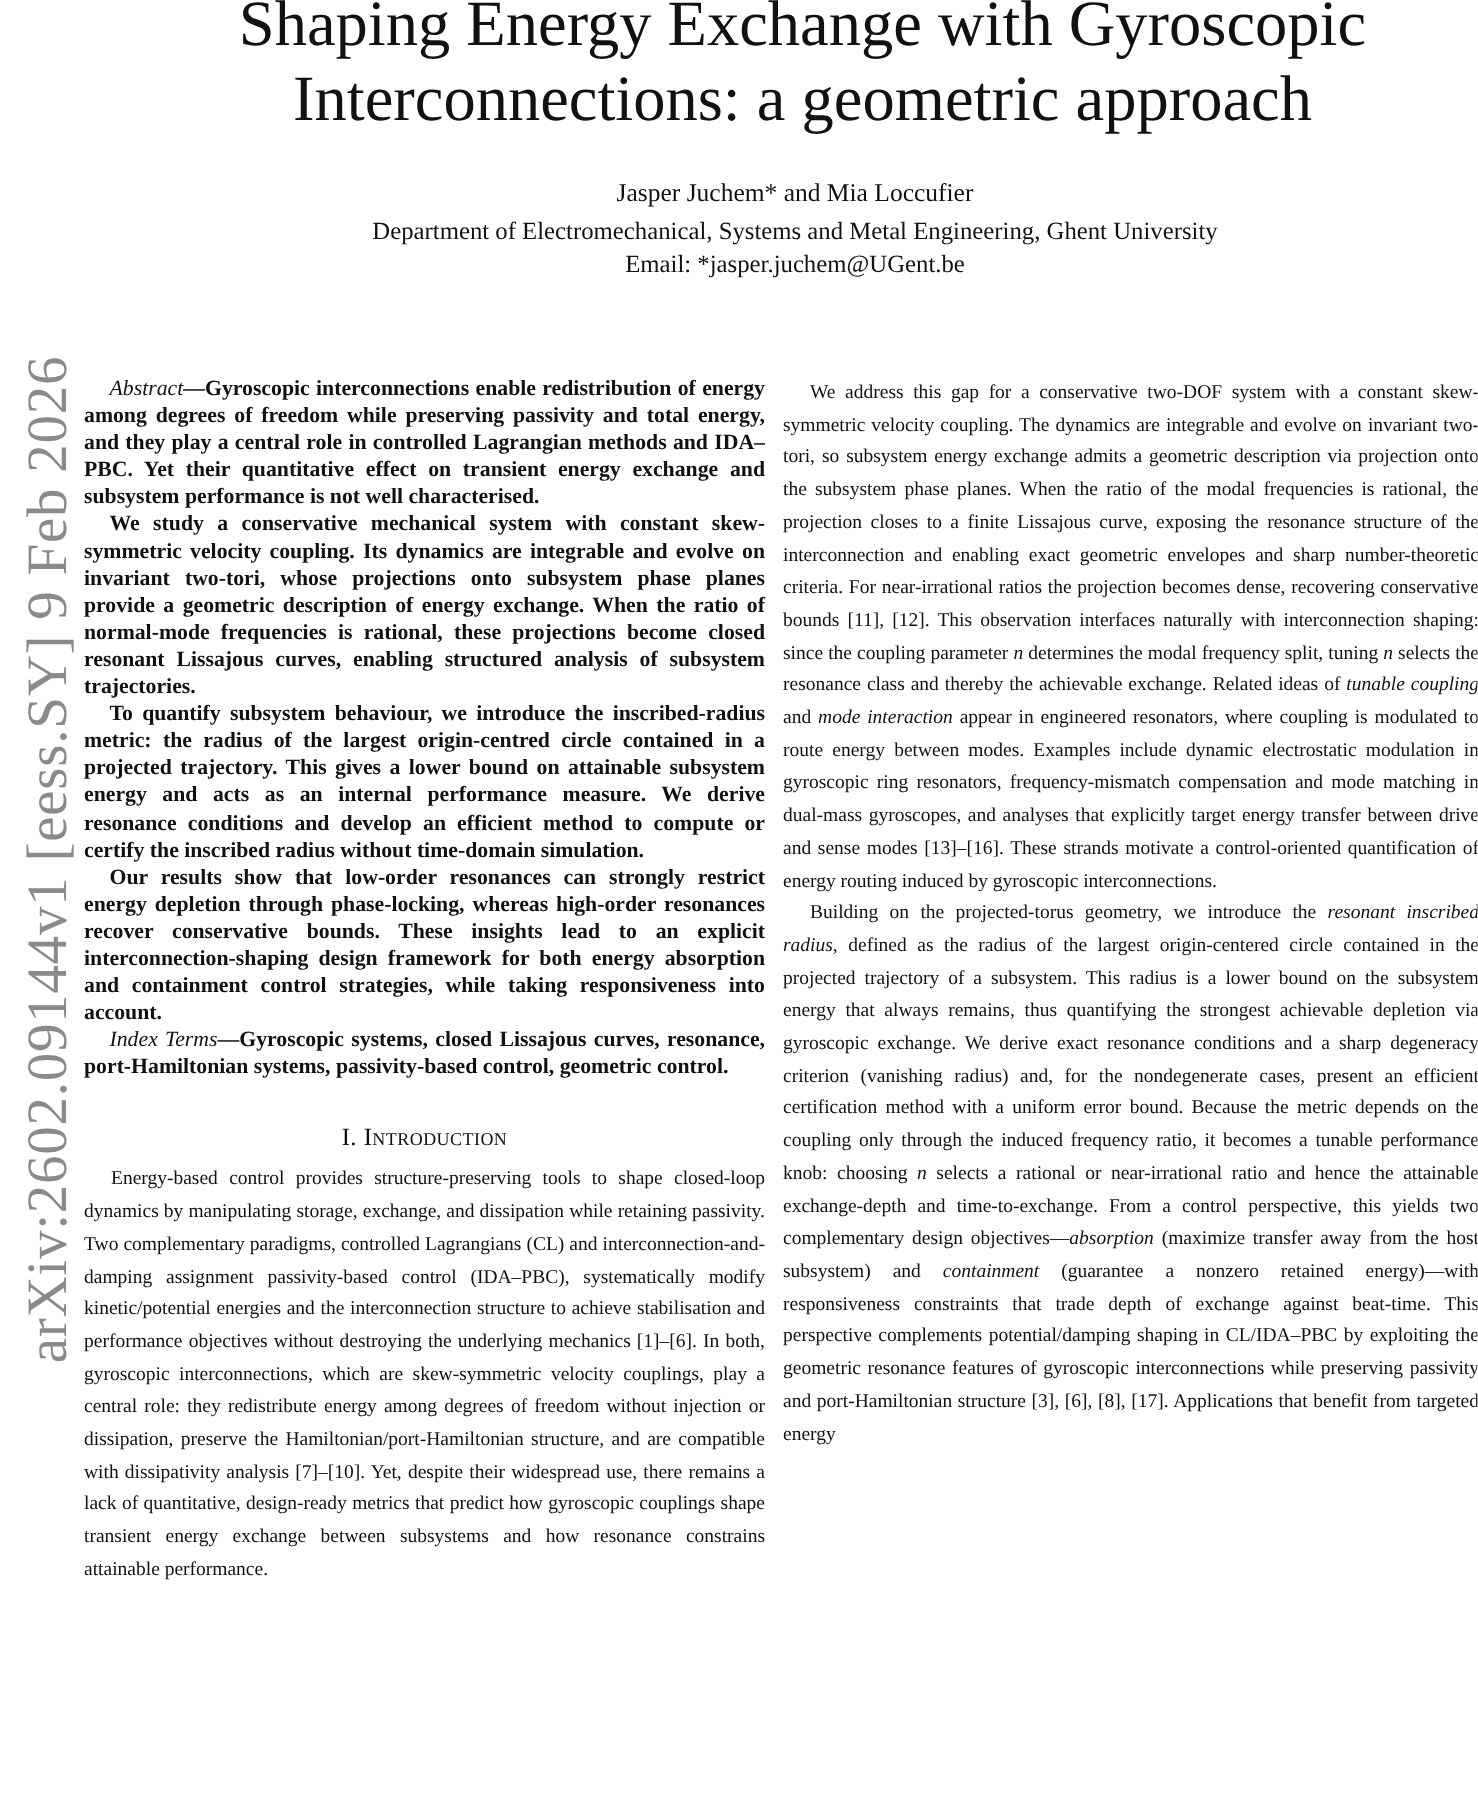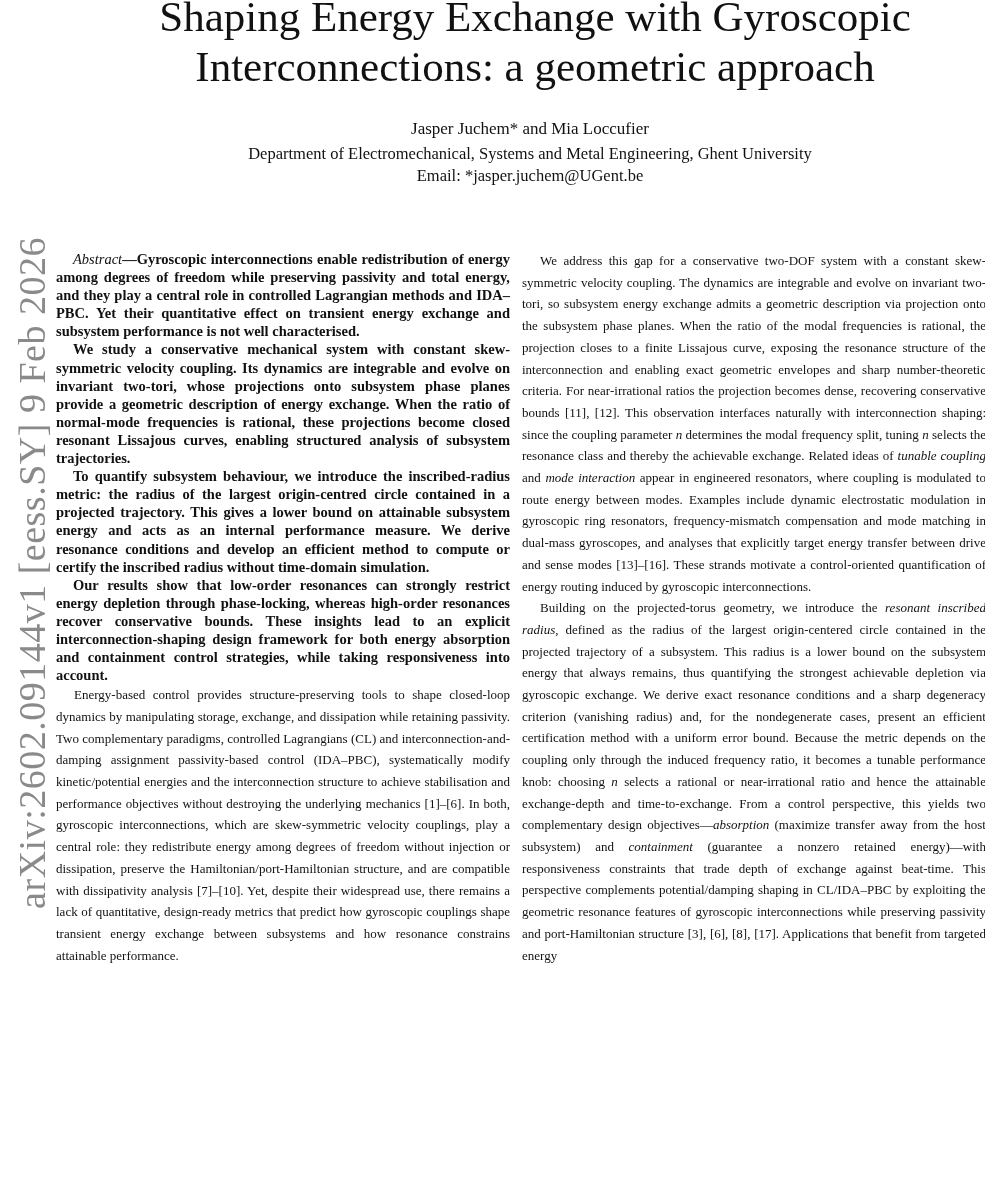--- a/index.html
+++ b/index.html
@@ -38,22 +38,27 @@
 <div class="authors">Jasper Juchem* and Mia Loccufier</div>
 <div class="affil">Department of Electromechanical, Systems and Metal Engineering, Ghent University</div>
 <div class="email">Email: *jasper.juchem@UGent.be</div>
 
 <div class="col col-left">
   <div class="abs">
     <p><span class="lead">Abstract</span><span>—Gyroscopic interconnections enable redistribution of energy among degrees of freedom while preserving passivity and total energy, and they play a central role in controlled Lagrangian methods and IDA–PBC. Yet their quantitative effect on transient energy exchange and subsystem performance is not well characterised.</span></p>
     <p>We study a conservative mechanical system with constant skew-symmetric velocity coupling. Its dynamics are integrable and evolve on invariant two-tori, whose projections onto sub­system phase planes provide a geometric description of energy exchange. When the ratio of normal-mode frequencies is ratio­nal, these projections become closed resonant Lissajous curves, enabling structured analysis of subsystem trajectories.</p>
     <p>To quantify subsystem behaviour, we introduce the inscribed-radius metric: the radius of the largest origin-centred circle contained in a projected trajectory. This gives a lower bound on attainable subsystem energy and acts as an internal performance measure. We derive resonance conditions and de­velop an efficient method to compute or certify the inscribed radius without time-domain simulation.</p>
     <p>Our results show that low-order resonances can strongly restrict energy depletion through phase-locking, whereas high-order resonances recover conservative bounds. These in­sights lead to an explicit interconnection-shaping design frame­work for both energy absorption and containment control strate­gies, while taking responsiveness into account.</p>
+    <p><span class="lead">Index Terms</span><span>—Gyroscopic systems, closed Lissajous curves, resonance, port-Hamiltonian systems, passivity-based control, geometric control.</span></p>
   </div>
 
+  <div class="section-heading">
+    <span>I.</span>
+    <span class="sc">Introduction</span>
+  </div>
 
   <div class="body">
     <p>Energy-based control provides structure-preserving tools to shape closed-loop dynamics by manipulating storage, exchange, and dissipation while retaining passivity. Two complementary paradigms, controlled Lagrangians (CL) and interconnection-and-damping assignment passivity-based con­trol (IDA–PBC), systematically modify kinetic/potential ener­gies and the interconnection structure to achieve stabilisation and performance objectives without destroying the underly­ing mechanics [1]–[6]. In both, gyroscopic interconnections, which are skew-symmetric velocity couplings, play a central role: they redistribute energy among degrees of freedom without injection or dissipation, preserve the Hamiltonian/port-Hamiltonian structure, and are compatible with dissipativity analysis [7]–[10]. Yet, despite their widespread use, there re­mains a lack of quantitative, design-ready metrics that predict how gyroscopic couplings shape transient energy exchange between subsystems and how resonance constrains attainable performance.</p>
   </div>
 </div>
 
 <div class="col col-right">
   <div class="body">
     <p><span>We address this gap for a conservative two-DOF system with a constant skew-symmetric velocity coupling. The dy­namics are integrable and evolve on invariant two-tori, so subsystem energy exchange admits a geometric description via projection onto the subsystem phase planes. When the ratio of the modal frequencies is rational, the projection closes to a finite Lissajous curve, exposing the resonance structure of the interconnection and enabling exact geometric envelopes and sharp number-theoretic criteria. For near-irrational ratios the projection becomes dense, recovering conservative bounds [11], [12]. This observation interfaces naturally with intercon­nection shaping: since the coupling parameter </span><span class="ivar">n</span><span> determines the modal frequency split, tuning </span><span class="ivar">n</span><span> selects the resonance class and thereby the achievable exchange. Related ideas of </span><em>tunable coupling</em><span> and </span><em>mode interaction</em><span> appear in engineered resonators, where coupling is modulated to route energy between modes. Examples include dynamic electrostatic mod­ulation in gyroscopic ring resonators, frequency-mismatch compensation and mode matching in dual-mass gyroscopes, and analyses that explicitly target energy transfer between drive and sense modes [13]–[16]. These strands motivate a control-oriented quantification of energy routing induced by gyroscopic interconnections.</span></p>
     <p><span>Building on the projected-torus geometry, we introduce the </span><em>resonant inscribed radius</em><span>, defined as the radius of the largest origin-centered circle contained in the projected trajectory of a subsystem. This radius is a lower bound on the subsystem energy that always remains, thus quantifying the strongest achievable depletion via gyroscopic exchange. We derive exact resonance conditions and a sharp degeneracy criterion (vanish­ing radius) and, for the nondegenerate cases, present an effi­cient certification method with a uniform error bound. Because the metric depends on the coupling only through the induced frequency ratio, it becomes a tunable performance knob: choosing </span><span class="ivar">n</span><span> selects a rational or near-irrational ratio and hence the attainable exchange-depth and time-to-exchange. From a control perspective, this yields two complementary design objectives—</span><em>absorption</em><span> (maximize transfer away from the host subsystem) and </span><em>containment</em><span> (guarantee a nonzero retained energy)—with responsiveness constraints that trade depth of exchange against beat-time. This perspective complements potential/damping shaping in CL/IDA–PBC by exploiting the geometric resonance features of gyroscopic interconnections while preserving passivity and port-Hamiltonian structure [3], [6], [8], [17]. Applications that benefit from targeted energy</span></p>

